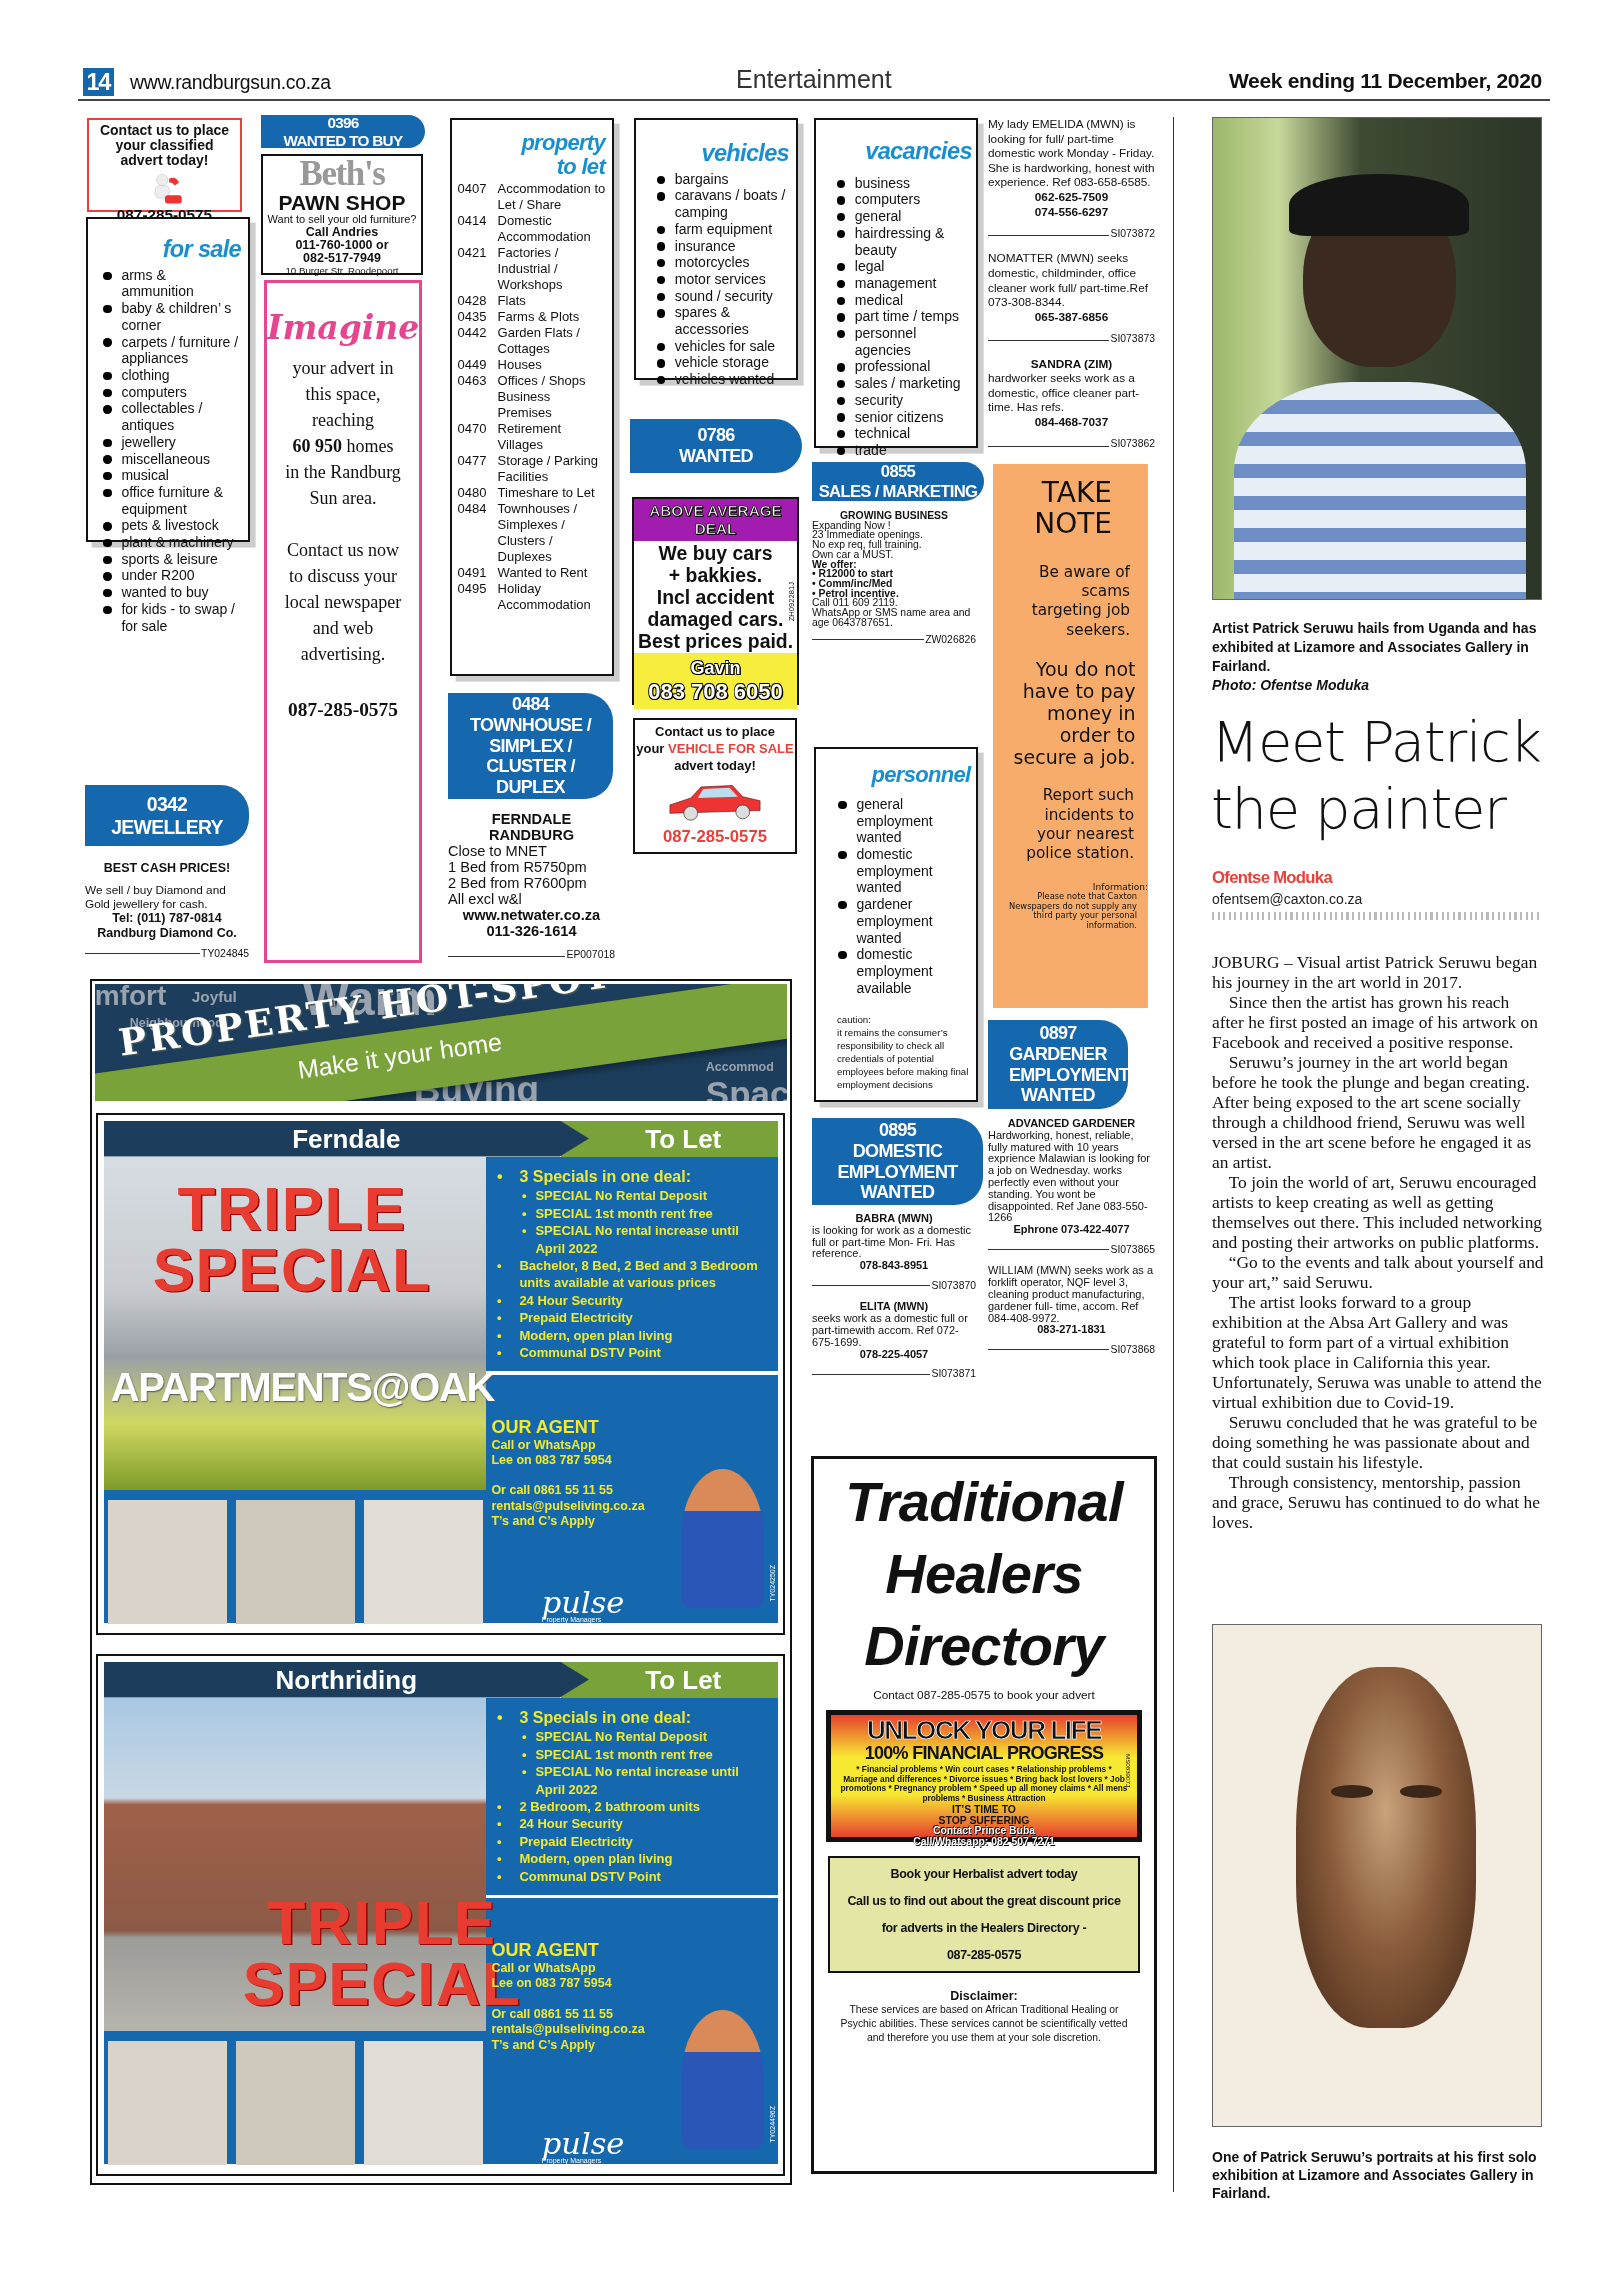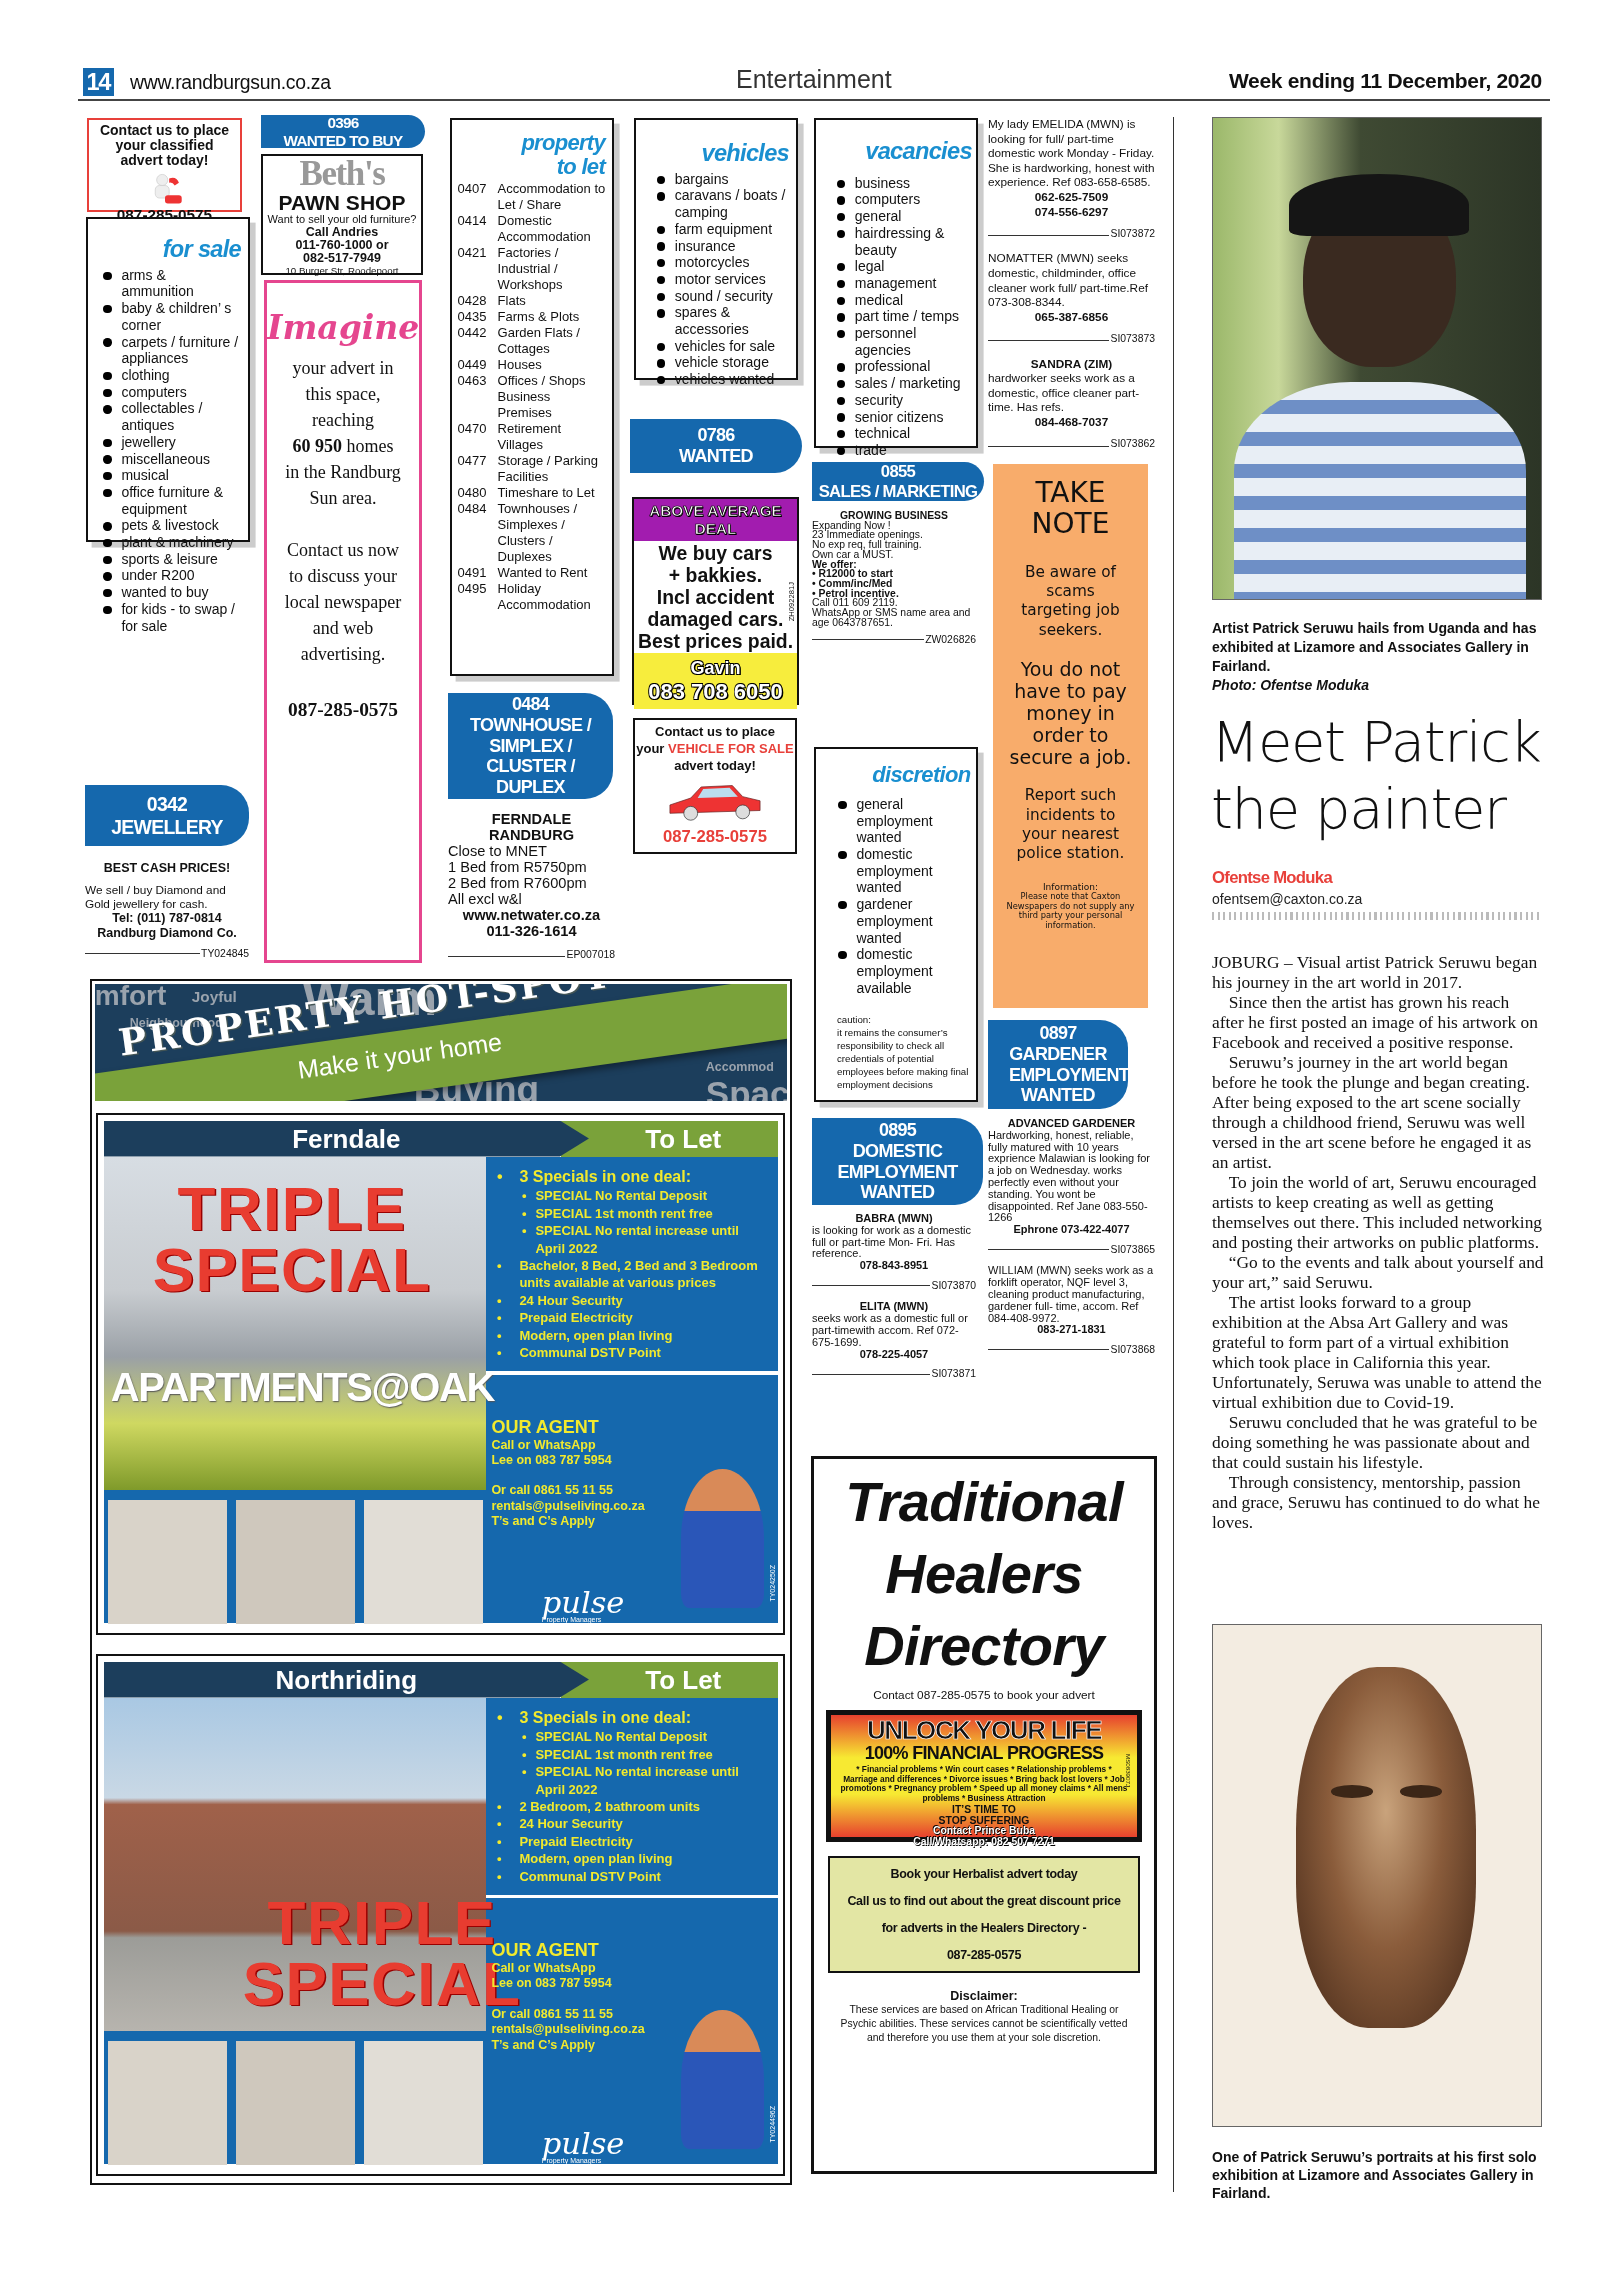--- a/index.html
+++ b/index.html
@@ -284,21 +284,21 @@
     <div>Own car a MUST.</div>
   <div class="b">We offer:</div>
   <div class="b">• R12000 to start</div>
     <div class="b">• Comm/inc/Med</div>
     <div class="b">• Petrol incentive.</div>
   <div>Call 011 609 2119.</div>
   <div>WhatsApp or SMS name area and age 0643787651.</div>
   <div class="ref"><span>ZW026826</span></div>
 </div>
 <div class="abs box" style="left:814px;top:747px;width:164px;height:355px;padding:7px 5.6px 0 21px">
-  <div class="cat-title" style="font-size:22px;margin:5.6px 0 8.3px">discretion</div>
+  <div class="cat-title" style="font-size:22px;margin:5.6px 0 8.3px">personnel</div>
   <ul class="bul" id="employment-list">
       <li>general employment wanted</li>
       <li>domestic employment wanted</li>
       <li>gardener employment wanted</li>
       <li>domestic employment available</li>
     </ul>
   <div style="font-size:9.7px;line-height:13px;margin-top:16.7px">
     <div>caution:</div>
     <div>it remains the consumer’s responsibility to check all credentials of potential employees before making final employment decisions</div>
   </div>
@@ -334,21 +334,21 @@
       <div class="b ctr">065-387-6856</div>
       <div class="ref"><span>SI073873</span></div>
     </div>
     <div style="margin-bottom:15.3px">
       <div class="b ctr">SANDRA (ZIM)</div>
       <div>hardworker seeks work as a domestic, office cleaner part- time. Has refs.</div>
       <div class="b ctr">084-468-7037</div>
       <div class="ref"><span>SI073862</span></div>
     </div>
   </div>
-<div class="abs" style="left:993px;top:464px;width:155px;height:544px;background:#f8ac6b;text-align:center;font-family:'DejaVu Sans',sans-serif;padding-top:14px">
+<div class="abs" style="left:993px;top:464px;width:155px;height:544px;background:#f8ac6b;text-align:right;font-family:'DejaVu Sans',sans-serif;padding-top:14px">
   <div style="font-size:28px;line-height:30.5px;width:83px;margin:0 auto">TAKE NOTE</div>
   <div style="font-size:15.3px;line-height:19.4px;margin:23.6px 18px 0">Be aware of scams targeting job seekers.</div>
   <div style="font-size:19px;line-height:22px;margin:18px 12.5px 0">You do not have to pay money in order to secure a job.</div>
   <div style="font-size:15.3px;line-height:19.4px;margin:18px 14px 4px">Report such incidents to your nearest police station.</div>
   <div style="font-size:9px;margin-top:18px">Information:</div>
   <div style="font-size:8.3px;line-height:9.7px;margin:0 11px">Please note that Caxton Newspapers do not supply any third party your personal information.</div>
 </div>
 <div class="abs banner" style="left:988px;top:1020px;width:140px;height:89px;font-size:18px">
   <div>0897</div>
   <div style="padding:0 21px">GARDENER EMPLOYMENT WANTED</div>

